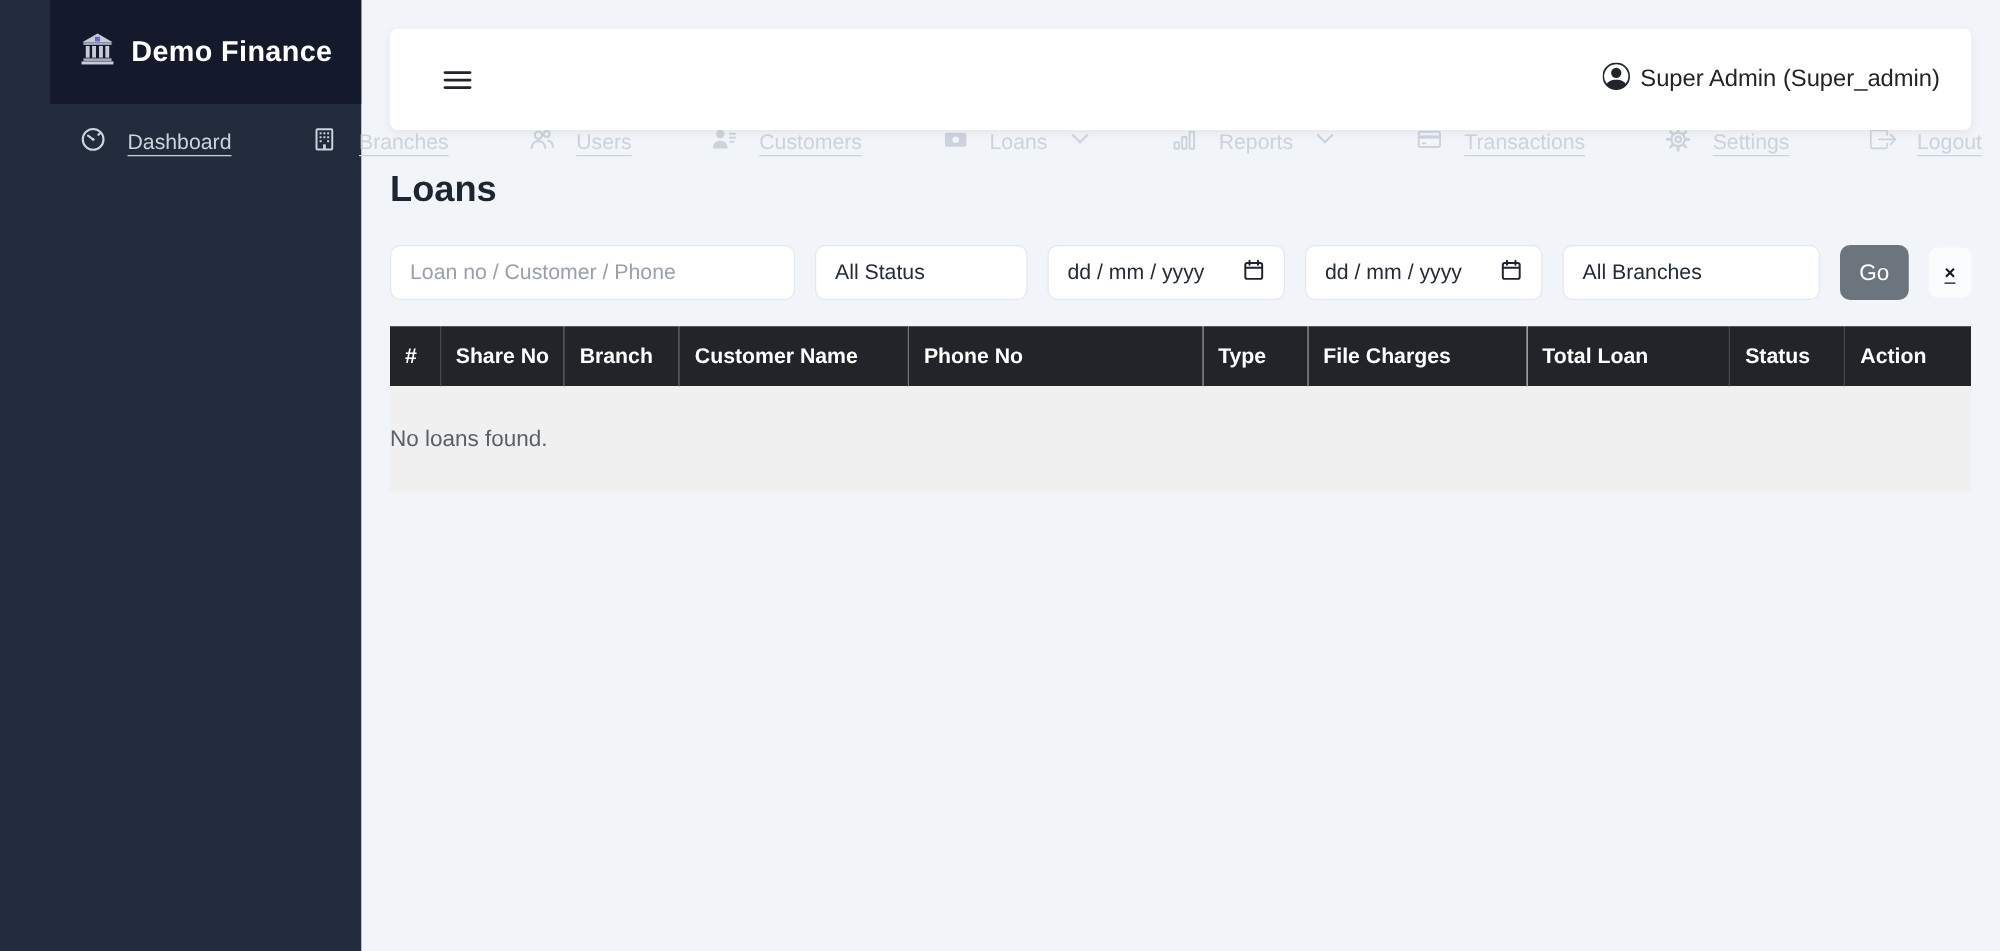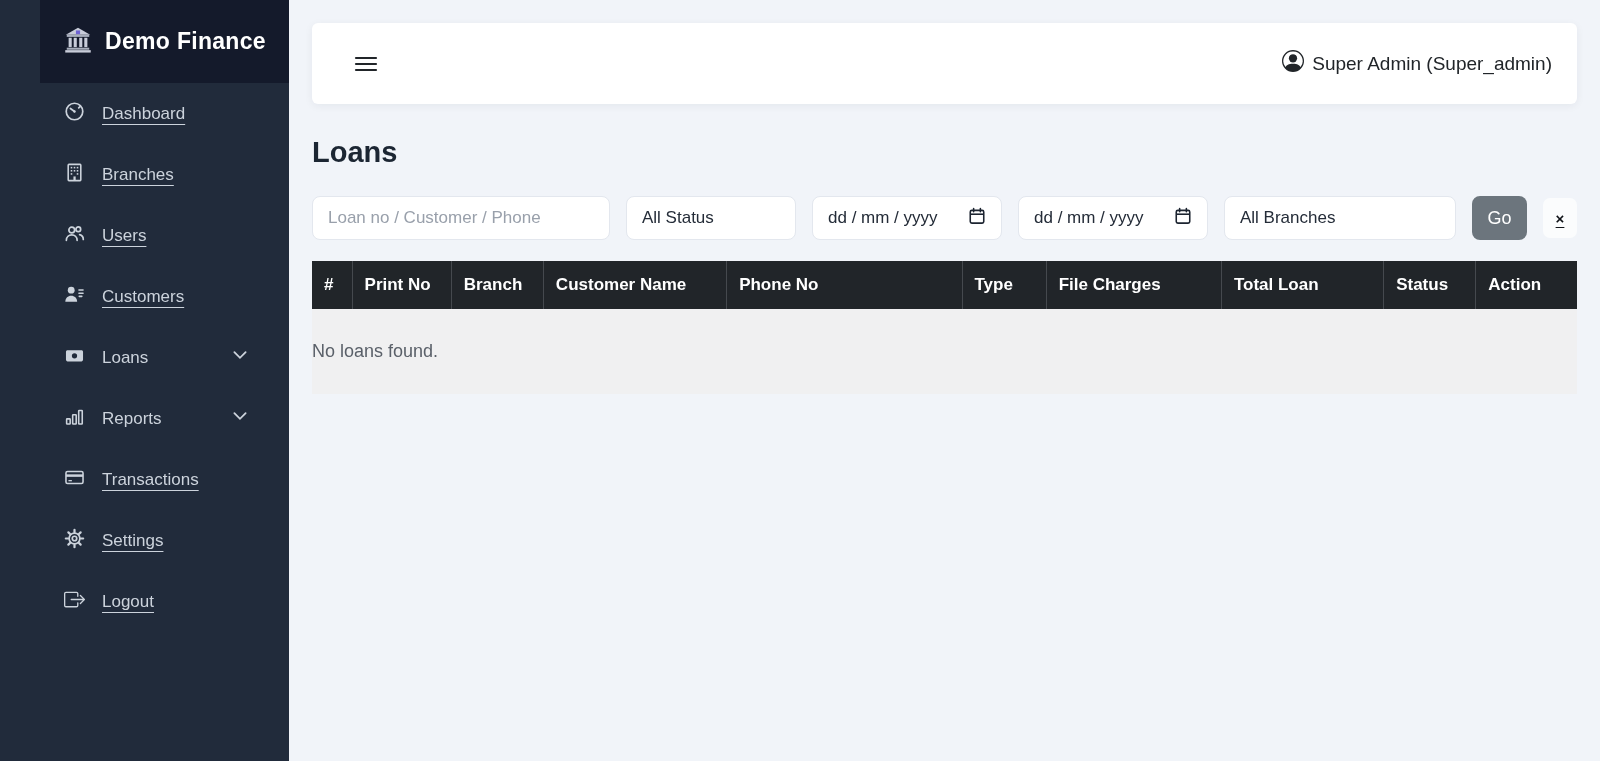--- a/index.html
+++ b/index.html
@@ -12,21 +12,21 @@
     overflow: hidden;
   }
 
   
   .sidebar { width: 289px; min-width: 289px; background: #212b3b; height: 761px; padding-left: 40px; }
   .sidebar-header {
     height: 83px; background: #141a2b;
     display: flex; align-items: center; justify-content: center; gap: 12px;
   }
   .logo-text { color: #ffffff; font-size: 23px; font-weight: 700; letter-spacing: .3px; }
-  .nav { display: flex; flex-direction: column; }
+  .nav { display: flex; flex-direction: row; }
   .nav-item {
     height: 61px; display: flex; align-items: center;
     padding: 0 40px 0 24px; gap: 17px;
     color: #ccd3dc; font-size: 17px; cursor: pointer;
   }
   .nav-item svg { flex: none; }
   .nav-label.link { text-decoration: underline; text-underline-offset: 5px; text-decoration-thickness: 1px; }
   .chevron { margin-left: auto; }
 
   
@@ -56,21 +56,21 @@
   .btn-gray  { background: #6c757d; }
 
   .filters { display: flex; gap: 16px; align-items: center; margin-bottom: 21px; }
   .control {
     height: 44px; background: #fff; border: 1px solid #e3e7ee; border-radius: 8px;
     font-size: 17px; color: #242c38; display: flex; align-items: center; padding: 0 15px;
     font-family: "Liberation Sans", sans-serif;
   }
   input.control { outline: none; }
   input.control::placeholder { color: #99a0ab; }
-  .search   { width: 298px; }
+  .search   { width: 324px; }
   .status   { width: 170px; }
   .date     { width: 190px; justify-content: space-between; cursor: pointer; }
   .branches { flex: 1; cursor: pointer; }
   .go-btn {
     height: 44px; width: 55px; background: #6c757d; color: #fff; border: none;
     border-radius: 8px; font-size: 18px; cursor: pointer; font-family: "Liberation Sans", sans-serif;
   }
   .clear-btn {
     height: 40px; width: 34px; background: #fbfcfd; border: none; border-radius: 7px;
     display: flex; align-items: center; justify-content: center;
@@ -316,21 +316,21 @@
       <col style="width:235px">
         <col style="width:84px">
         <col style="width:175px">
         <col style="width:162px">
       <col style="width:92px">
         <col style="width:101px">
     </colgroup>
     <thead>
       <tr>
         <th>#</th>
-        <th>Print No</th>
+        <th>Share No</th>
         <th>Branch</th>
         <th>Customer Name</th>
         <th>Phone No</th>
         <th>Type</th>
         <th>File Charges</th>
         <th>Total Loan</th>
         <th>Status</th>
         <th>Action</th>
       </tr>
     </thead>

